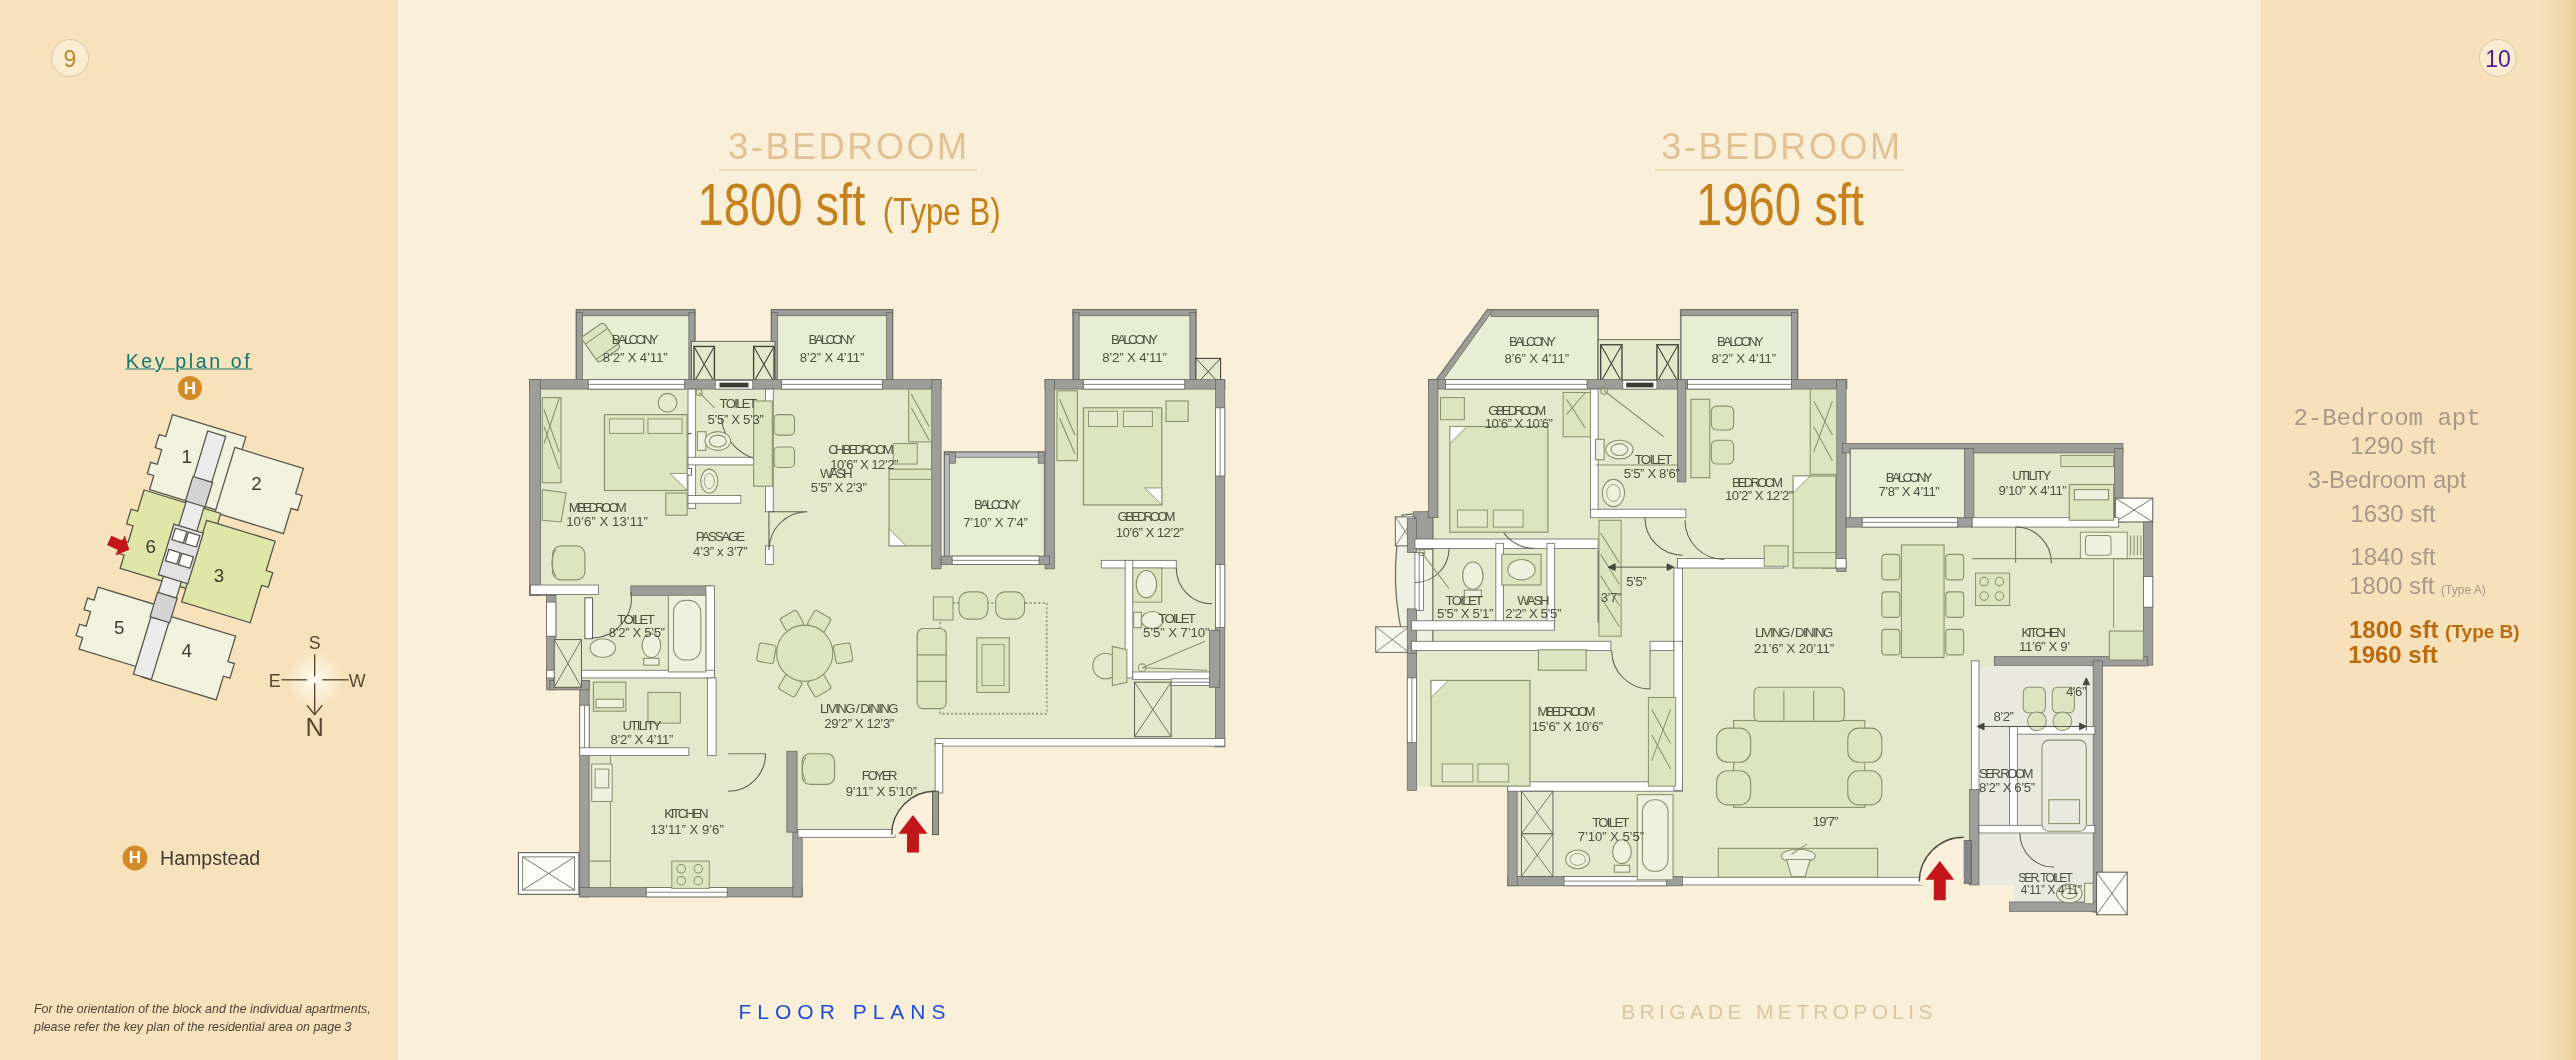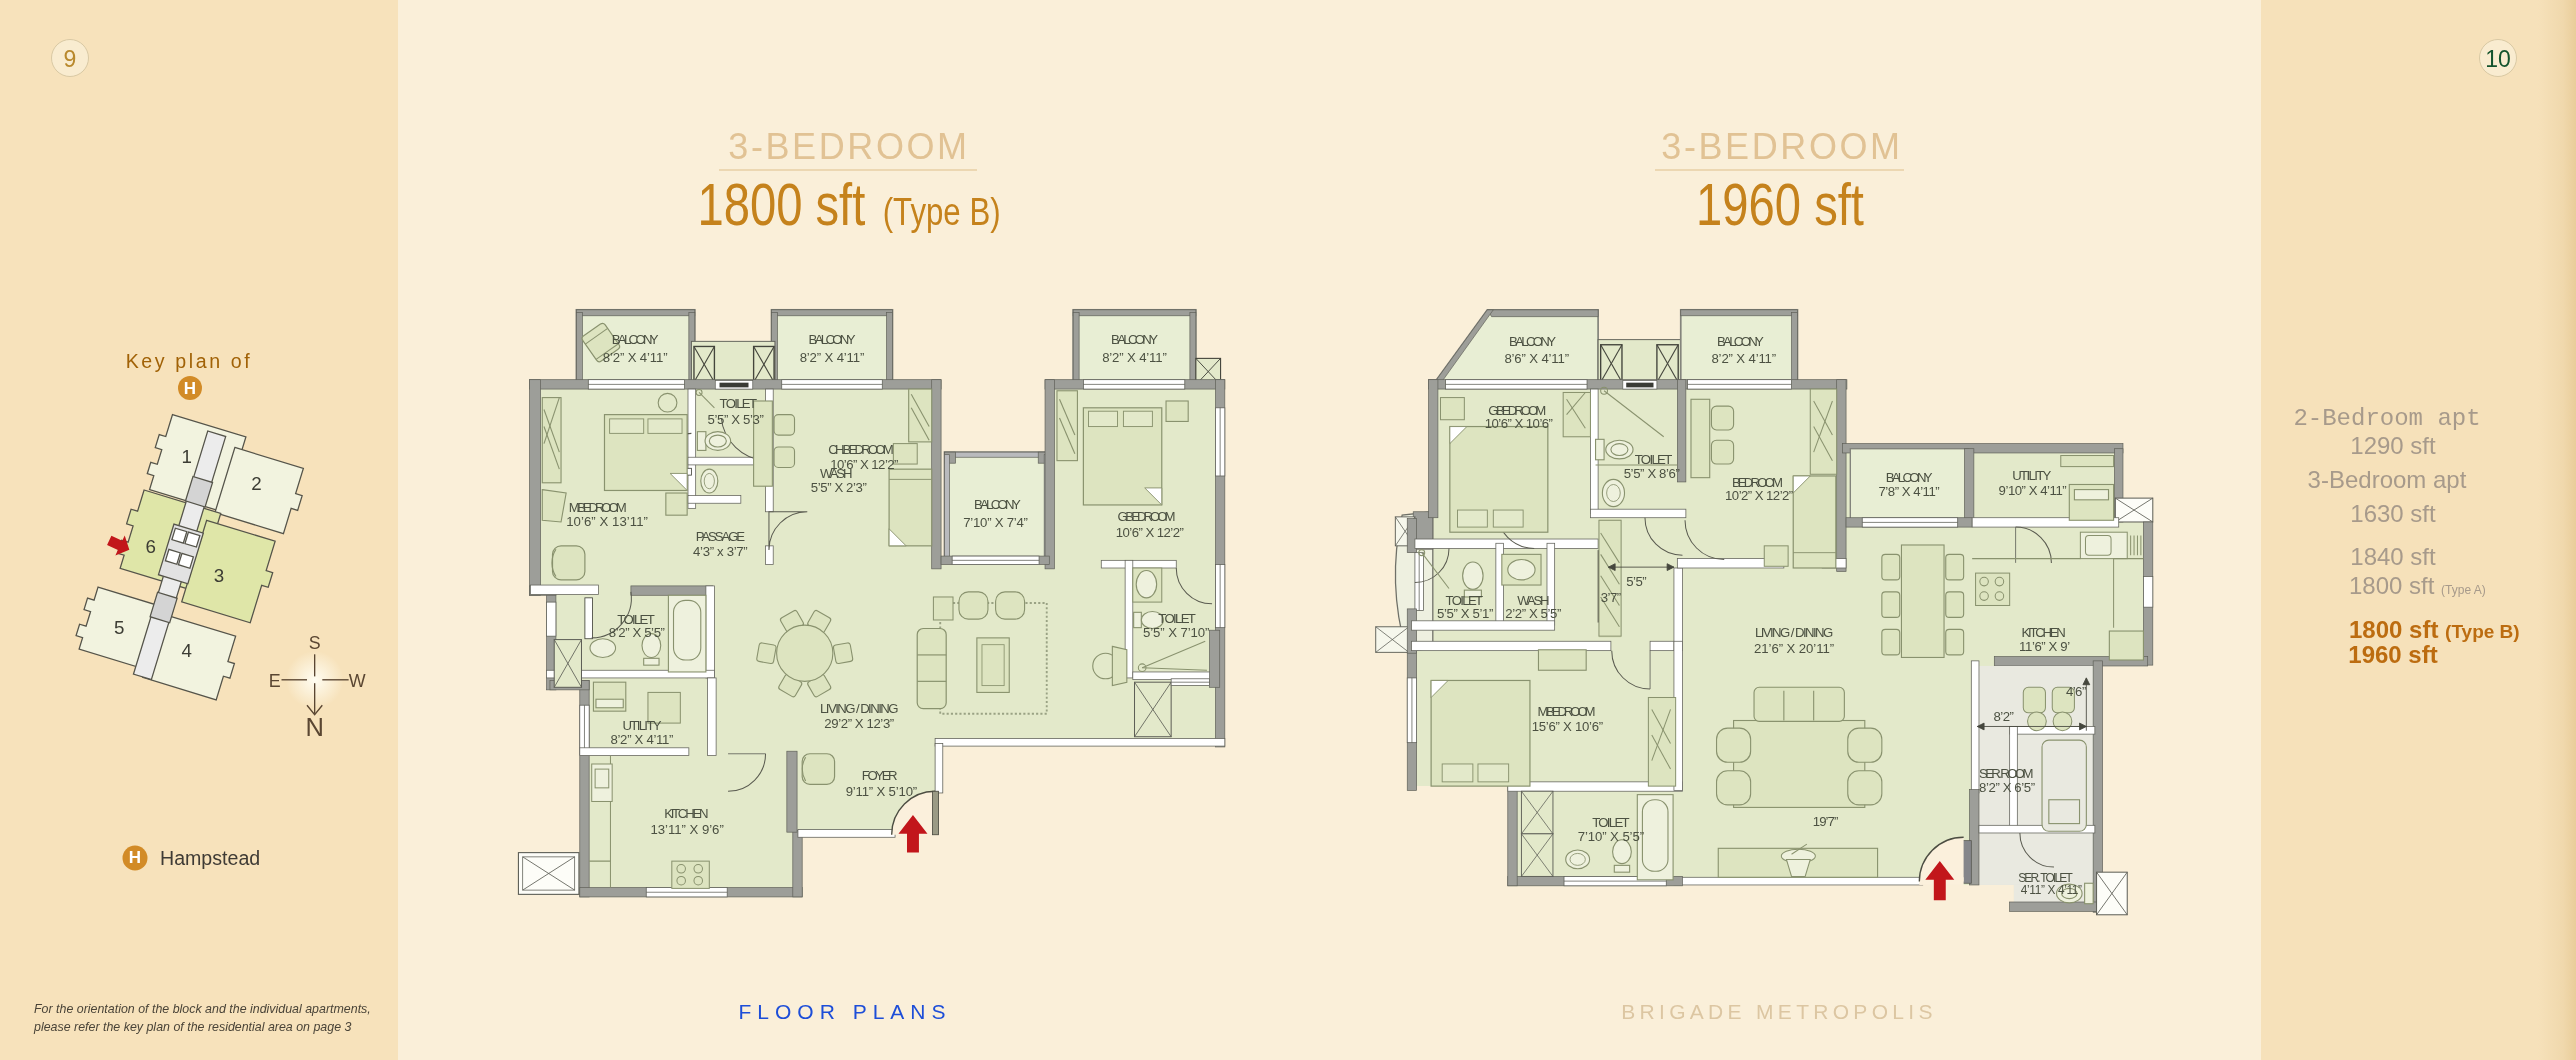--- a/index.html
+++ b/index.html
@@ -12,35 +12,35 @@
 <body>
 
 <div class="abs" style="left:0;top:0;width:398px;height:1060px;background:#f7e2bb;"></div>
 
 <div class="abs" style="left:2261px;top:0;width:315px;height:1060px;background:linear-gradient(90deg,#f6e1ba 0%,#f6e1ba 88%,#f0d8ac 96%,#e9cd9a 100%);"></div>
 
 <div class="abs ctr" style="left:70px;top:58px;width:36px;height:36px;border:0.9px solid #d9c9a4;border-radius:50%;background:#f9ecd0;"></div>
 <div class="abs ctr" style="left:70px;top:59px;color:#b9892d;font-size:23px;">9</div>
 
 <div class="abs ctr" style="left:2498px;top:58px;width:36px;height:36px;border:0.9px solid #d9c9a4;border-radius:50%;background:#f9ecd0;"></div>
-<div class="abs ctr" style="left:2498px;top:59px;color:#14532d;font-size:23px;">10</div>
+<div class="abs ctr" style="left:2498px;top:59px;color:#4c1d95;font-size:23px;">10</div>
 
 <div class="abs ctr" style="left:849px;top:147px;color:#e1c294;font-size:36px;letter-spacing:2.6px;">3-BEDROOM</div>
 
 <div class="abs" style="left:719px;top:169px;width:258px;height:1.7px;background:#ecd7b2;"></div>
 
 <div class="abs ctr" style="left:849px;top:205px;color:#c5821c;font-size:59px;transform:translate(-50%,-50%) scaleX(0.8);"><span>1800 sft</span><span style="font-size:39px;"> &nbsp;(Type B)</span></div>
 
 <div class="abs ctr" style="left:1782px;top:147px;color:#e1c294;font-size:36px;letter-spacing:2.6px;">3-BEDROOM</div>
 
 <div class="abs" style="left:1655px;top:169px;width:249px;height:1.7px;background:#ecd7b2;"></div>
 
 <div class="abs ctr" style="left:1780px;top:205px;color:#c5821c;font-size:59px;transform:translate(-50%,-50%) scaleX(0.8);">1960 sft</div>
 
-<div class="abs ctr" style="left:189px;top:361px;color:#a16207;font-size:19.6px;letter-spacing:2.6px;">Key plan of</div>
+<div class="abs ctr" style="left:189px;top:361px;color:#0f766e;font-size:19.6px;letter-spacing:2.6px;text-decoration:underline;">Key plan of</div>
 
 <div class="abs ctr" style="left:190px;top:388px;width:24px;height:24px;border-radius:50%;background:#d28b27;"></div>
 <div class="abs ctr" style="left:190px;top:389px;color:#fff;font-size:17px;font-weight:bold;">H</div>
 
 <div class="abs ctr" style="left:135px;top:858px;width:25px;height:25px;border-radius:50%;background:#d28b27;"></div>
 <div class="abs ctr" style="left:135px;top:858px;color:#fff;font-size:17px;font-weight:bold;">H</div>
 
 <div class="abs" style="left:160px;top:847px;color:#3f3b35;font-size:19.6px;">Hampstead</div>
 
 <div class="abs" style="left:34px;top:1000px;color:#4a4438;font-size:12.8px;font-style:italic;line-height:17.5px;transform:scaleX(0.97);transform-origin:0 0;">For the orientation of the block and the individual apartments,<br>please refer the key plan of the residential area on page 3</div>

